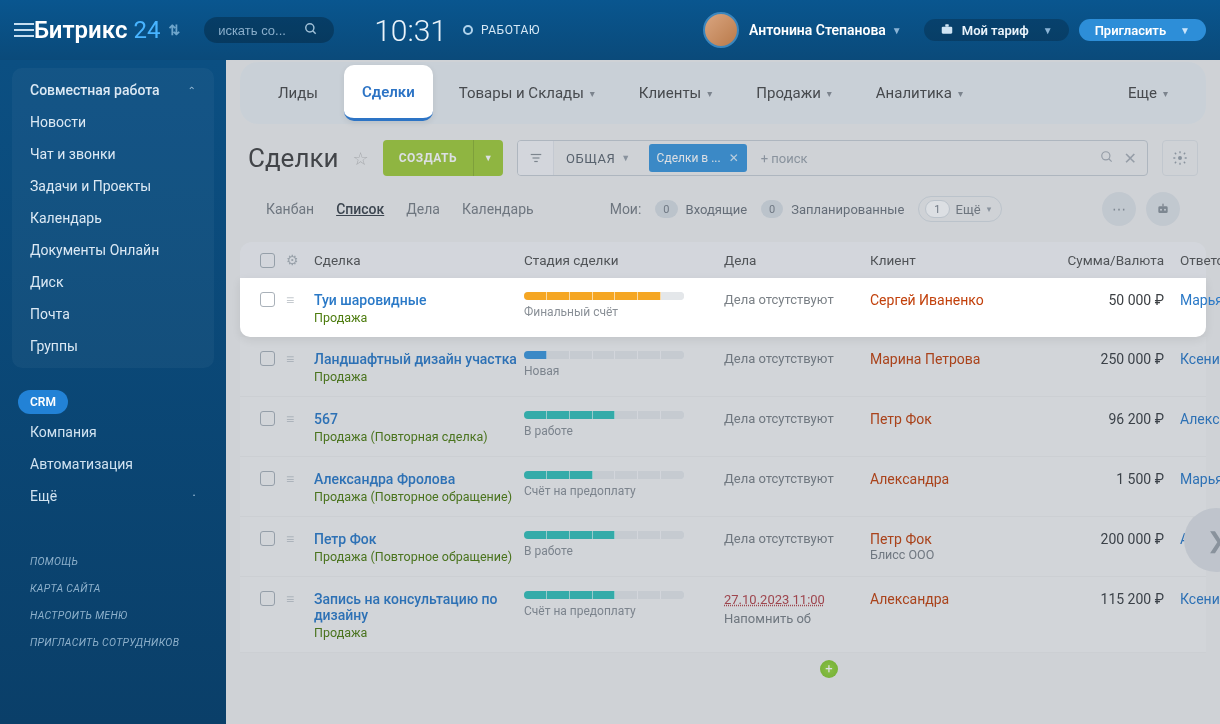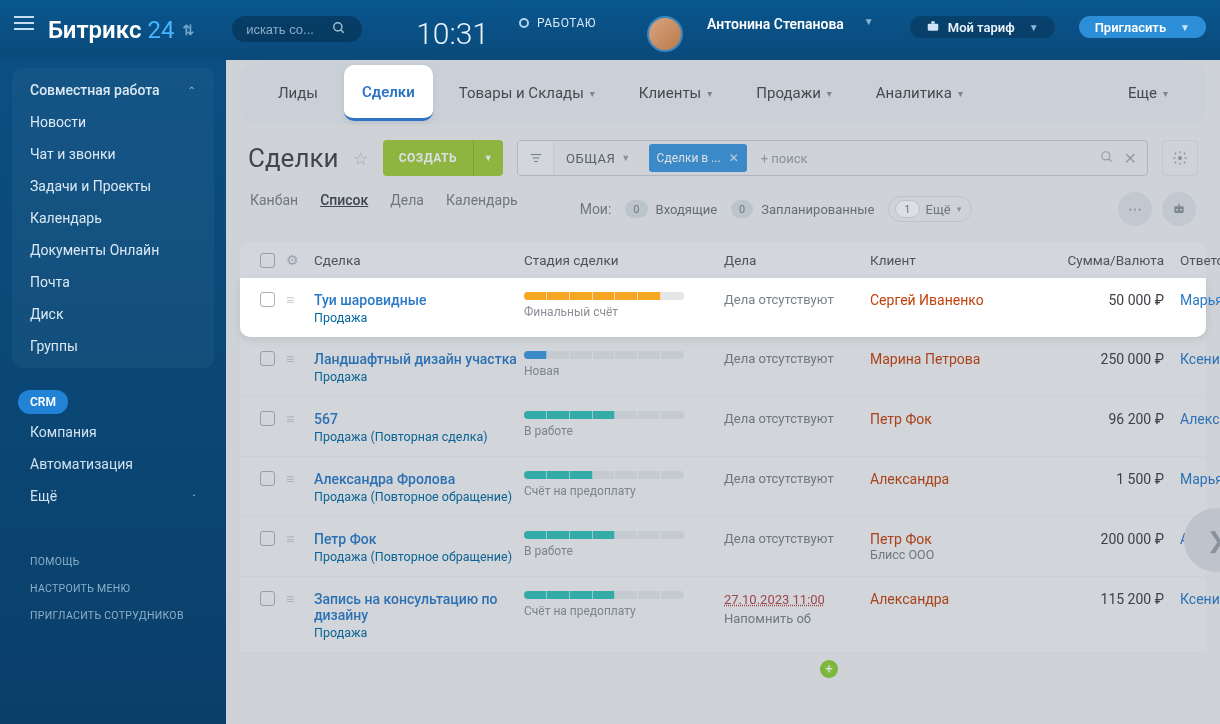--- a/index.html
+++ b/index.html
@@ -9,23 +9,22 @@
   background: #0a4a7a;
   overflow: hidden;
   position: relative;
 }
 
 
 .header {
   height: 60px;
   background: linear-gradient(180deg, #09568f 0%, #0a4a7a 100%);
   display: flex;
-  align-items: flex-start;
-  padding: 16px 14px;
-  gap: 14px;
+  align-items: center;
+  padding: 4px 14px;
   color: #fff;
 }
 .hamburger { width: 20px; height: 14px; display: flex; flex-direction: column; justify-content: space-between; cursor: pointer; }
 .hamburger span { height: 2px; background: #c6def0; }
 .logo { font-size: 24px; font-weight: 600; color: #fff; display:flex; align-items:center; gap:6px;}
 .logo .num { color: #48b4ff; font-weight: 400;}
 .swap-icon { color: #6fa6cc; font-size: 14px; margin-left: 2px; }
 
 .search-box {
   margin-left: 24px;
@@ -90,20 +89,21 @@
   background: #2282d6;
   color:#fff; font-size:12px; font-weight:600;
   padding: 5px 12px;
   border-radius: 14px;
 }
 .side-item.plain { padding: 8px 30px; color:#d0e2f0;}
 .side-item.more-dot::after { content:"·"; margin-left:4px; color:#9bbdd7;}
 .side-mini {
   margin-top: 36px;
   padding: 0 30px;
+  font-style: italic;
 }
 .side-mini div {
   font-size: 10.5px; color:#8db0cb; letter-spacing:.3px;
   padding: 7px 0;
   cursor:pointer;
 }
 
 
 .main {
   position:absolute;
@@ -177,23 +177,23 @@
   padding:0 8px; font-size:12px;
   gap:8px;
 }
 .filter-chip .x-icon { opacity:.8;}
 .filter-plus { color:#9aa2aa; font-size:13px; padding:0 10px;}
 .filter-right { margin-left:auto; display:flex; align-items:center; color:#a9afb6; gap:10px; padding-right:10px;}
 .btn-gear { width:36px; height:36px; display:flex; align-items:center; justify-content:center; color:#9aa2aa; border:1px solid #dfe2e6; border-radius:4px;}
 
 
 .subrow {
-  display:flex; 
-  padding: 6px 24px 16px;
-  gap: 22px;
+  display:flex; align-items:center;
+  padding: 6px 40px 16px;
+  gap: 36px;
   color:#797f86; font-size:14px;
 }
 .subrow .stab { cursor:pointer; }
 .subrow .stab.active { color:#3c444c; text-decoration: underline; font-weight:500;}
 .mine-group { display:flex; align-items:center; gap:14px; margin-left: 18px;}
 .mine-pill { display:flex; align-items:center; gap:8px; color:#6e757d; font-size:13px;}
 .num-badge { background:#d7dde2; color:#7b828b; border-radius:10px; padding:0 8px; height:18px; display:flex; align-items:center; font-size:11px;}
 .more-pill { border:1px solid #d7dde2; border-radius:14px; padding: 3px 10px 3px 6px; display:flex; align-items:center; gap:6px; font-size:13px;}
 .subrow .right-circ { margin-left:auto; display:flex; gap:10px;}
 .circ-btn { width:34px; height:34px; border-radius:50%; background:#dfe3e7; color:#8c949b; display:flex; align-items:center; justify-content:center; font-size:14px;}
@@ -223,21 +223,21 @@
   border-bottom: 1px solid #ececec;
   background: #f3f3f3;
 }
 .trow.highlight {
   background:#fff;
   box-shadow: 0 3px 10px rgba(0,0,0,.08);
   border-radius: 0 0 10px 10px;
   border-bottom: none;
 }
 .deal-name { color:#2a79c7; font-weight:500; }
-.deal-sub { color:#0369a1; font-size:12.5px; margin-top:2px; }
+.deal-sub { color:#4d7c0f; font-size:12.5px; margin-top:2px; }
 .stage-bar {
   height:8px; border-radius:4px; background:#e4e7ea; width: 160px;
   overflow:hidden; display:flex;
 }
 .stage-bar .seg { height:100%; }
 .stage-label { color:#8a9097; font-size:12px; margin-top:5px;}
 .cell-biz { color:#7a8086; font-size:13px; }
 .cell-date { color:#b4454a; font-size:13px; text-decoration: underline dotted; line-height:1.35;}
 .client-link { color:#c2410c; }
 .client-sub { color:#7c8288; font-size:12.5px; }
@@ -316,39 +316,40 @@
     <div class="side-item collab">
       <span>Совместная работа</span>
       <span class="arrow">⌃</span>
     </div>
     <div id="side-top">
         <div class="side-item">Новости</div>
         <div class="side-item">Чат и звонки</div>
         <div class="side-item">Задачи и Проекты</div>
         <div class="side-item">Календарь</div>
         <div class="side-item">Документы Онлайн</div>
+        <div class="side-item">Диск</div>
         <div class="side-item">Почта</div>
-        <div class="side-item">Диск</div>
         <div class="side-item">Группы</div>
       </div>
   </div>
 
   <div class="crm-pill">CRM</div>
 
   <div id="side-bottom">
       <div class="side-item plain">Компания</div>
       <div class="side-item plain">Автоматизация</div>
     </div>
 
   <div class="side-item plain more-dot">
     <span>Ещё</span>
   </div>
 
   <div class="side-mini" id="side-mini">
       <div>ПОМОЩЬ</div>
+      <div>КАРТА САЙТА</div>
       <div>НАСТРОИТЬ МЕНЮ</div>
       <div>ПРИГЛАСИТЬ СОТРУДНИКОВ</div>
     </div>
 </div>
 
 <div class="main">
 
   <div class="crm-tabs" id="crm-tabs">
     <div class="crm-tab">
         <span>Лиды</span>

